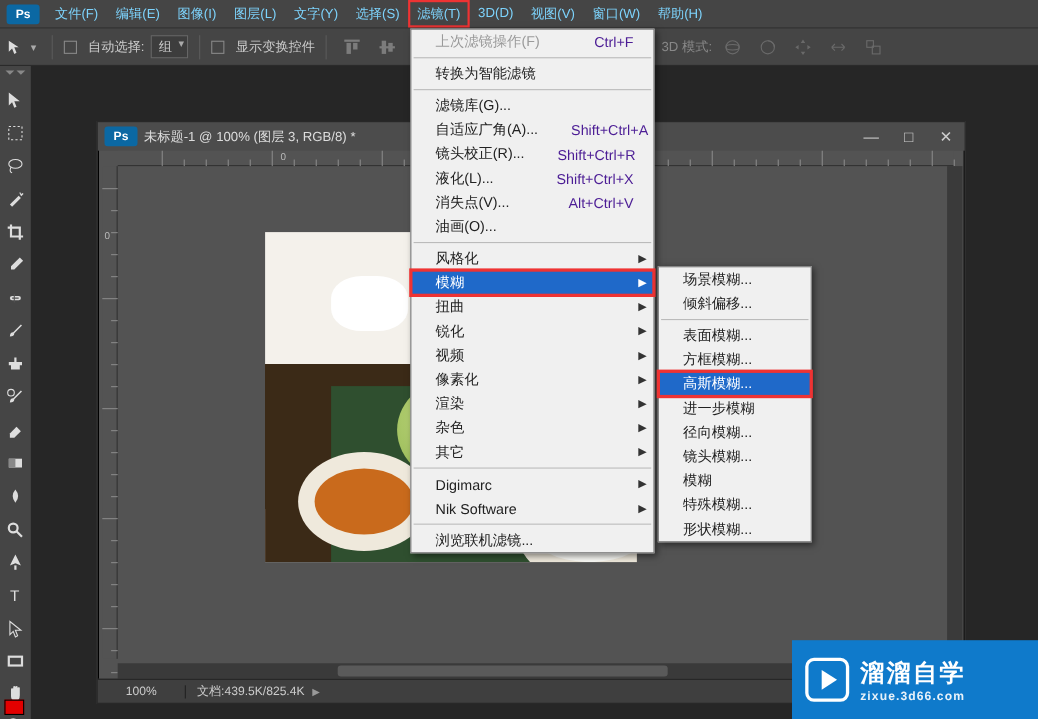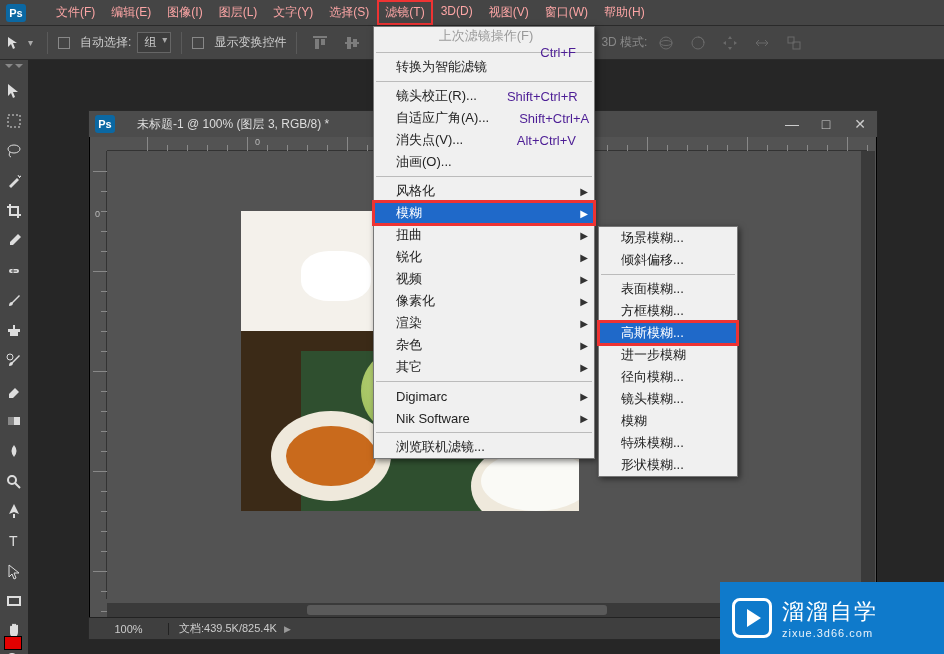--- a/index.html
+++ b/index.html
@@ -1,21 +1,21 @@
 <!DOCTYPE html>
 <html><head>
 <meta charset="utf-8">
 <style>
   * { box-sizing: border-box; margin: 0; padding: 0; font-family: "Microsoft YaHei", Tahoma, sans-serif; }
   body { background: #525252; width: 944px; height: 654px; overflow: hidden; position: relative; color: #ccc; font-size: 12px; }
 
   
   .menubar { height: 26px; background: #454545; display: flex; align-items: center; padding-left: 6px; border-bottom: 1px solid #2a2a2a;}
-  .ps-logo { width:20px; height:18px; background:#0b68a3; border-radius:3px; color:#fff; font-weight:bold; font-size:11px; text-align:center; line-height:18px; margin-right:22px;}
-  .menubar .menu-item { padding: 4px 8px; color:#fca5a5; }
+  .ps-logo { width:30px; height:18px; background:#0b68a3; border-radius:3px; color:#fff; font-weight:bold; font-size:11px; text-align:center; line-height:18px; margin-right:6px;}
+  .menubar .menu-item { padding: 4px 8px; color:#7dd3fc; }
   .menu-item.highlighted { border: 2px solid #e33; padding:2px 6px; }
 
   
   .optionsbar { height: 34px; background: #454545; display:flex; align-items:center; padding-left:6px; border-bottom:1px solid #2a2a2a; gap:6px;}
   .move-icon { width:16px; height:16px; position:relative;}
   .move-icon svg { width:16px; height:16px; }
   .optionsbar .chev { color:#aaa; font-size:10px; padding-right:4px;}
   .checkbox { width:12px; height:12px; border:1px solid #888; display:inline-block; vertical-align:middle; margin-right:4px;}
   .optlabel { color:#ccc; }
   .select { border:1px solid #666; background:#3d3d3d; padding:1px 14px 1px 6px; position:relative; color:#ccc;}
@@ -72,33 +72,33 @@
   .vscroll { position:absolute; right:2px; top:40px; bottom:36px; width:14px; background:#3a3a3a;}
 
   
   .menu { position:absolute; background:#f0f0f0; color:#222; border:1px solid #777; box-shadow:2px 2px 6px rgba(0,0,0,.5); font-size:13px;}
   .menu .row { display:flex; align-items:center; height:22px; padding:0 18px 0 22px; white-space:nowrap; position:relative;}
   .menu .row .short { margin-left:auto; padding-left:30px; color:#4c1d95;}
   .menu .row .sub { position:absolute; right:6px; font-size:10px; color:#333;}
   .menu .sep { height:1px; background:#bbb; margin:3px 2px;}
   .menu .row.hover { background:#1f69c9; color:#fff;}
   .menu .row.hover .short,.menu .row.hover .sub{ color:#fff;}
-  .menu .row.dim { color:#9a9a9a;flex-direction:column;}
+  .menu .row.dim { color:#9a9a9a;}
   .redbox { outline:3px solid #e33; outline-offset:-1px;}
 
   #filter-menu { left:373px; top:26px; width:222px;}
-  #blur-submenu { left:598px; top:226px; width:140px;}
+  #blur-submenu { left:598px; top:242px; width:140px;}
 
   
   .watermark { position:absolute; right:0; bottom:0; width:224px; height:72px; background:#0f7acb; display:flex; align-items:center; padding:0 12px; gap:10px;}
   .watermark .play { width:40px; height:40px; border:3px solid #fff; border-radius:8px; display:flex; align-items:center; justify-content:center;}
   .watermark .play::after{ content:""; border-left:14px solid #fff; border-top:9px solid transparent; border-bottom:9px solid transparent; margin-left:4px;}
   .watermark .txt { color:#fff;}
-  .watermark .big { font-size:22px; font-weight:normal; letter-spacing:2px;}
-  .watermark .small { font-size:11px; letter-spacing:1px; opacity:.9;}
+  .watermark .big { font-size:22px; font-weight:bold; letter-spacing:2px;}
+  .watermark .small { font-size:11px; letter-spacing:1px; opacity:.9;font-weight:bold;}
 </style>
 </head>
 <body>
 
 <div class="menubar">
   <div class="ps-logo">Ps</div>
   <div id="menuitems" style="display: flex;">
       <div class="menu-item">文件(F)</div>
       <div class="menu-item">编辑(E)</div>
       <div class="menu-item">图像(I)</div>
@@ -442,26 +442,33 @@
     <div class="row dim">
       <span>上次滤镜操作(F)</span>
       <span class="short">Ctrl+F</span>
     </div>
     <div class="sep"></div>
     <div class="row">
       <span>转换为智能滤镜</span>
     </div>
     <div class="sep"></div>
     <div class="row">
+      <span>滤镜库(G)...</span>
+    </div>
+    <div class="row">
+      <span>自适应广角(A)...</span>
+      <span class="short">Shift+Ctrl+A</span>
+    </div>
+    <div class="row">
       <span>镜头校正(R)...</span>
       <span class="short">Shift+Ctrl+R</span>
     </div>
     <div class="row">
-      <span>自适应广角(A)...</span>
-      <span class="short">Shift+Ctrl+A</span>
+      <span>液化(L)...</span>
+      <span class="short">Shift+Ctrl+X</span>
     </div>
     <div class="row">
       <span>消失点(V)...</span>
       <span class="short">Alt+Ctrl+V</span>
     </div>
     <div class="row">
       <span>油画(O)...</span>
     </div>
     <div class="sep"></div>
     <div class="row">

